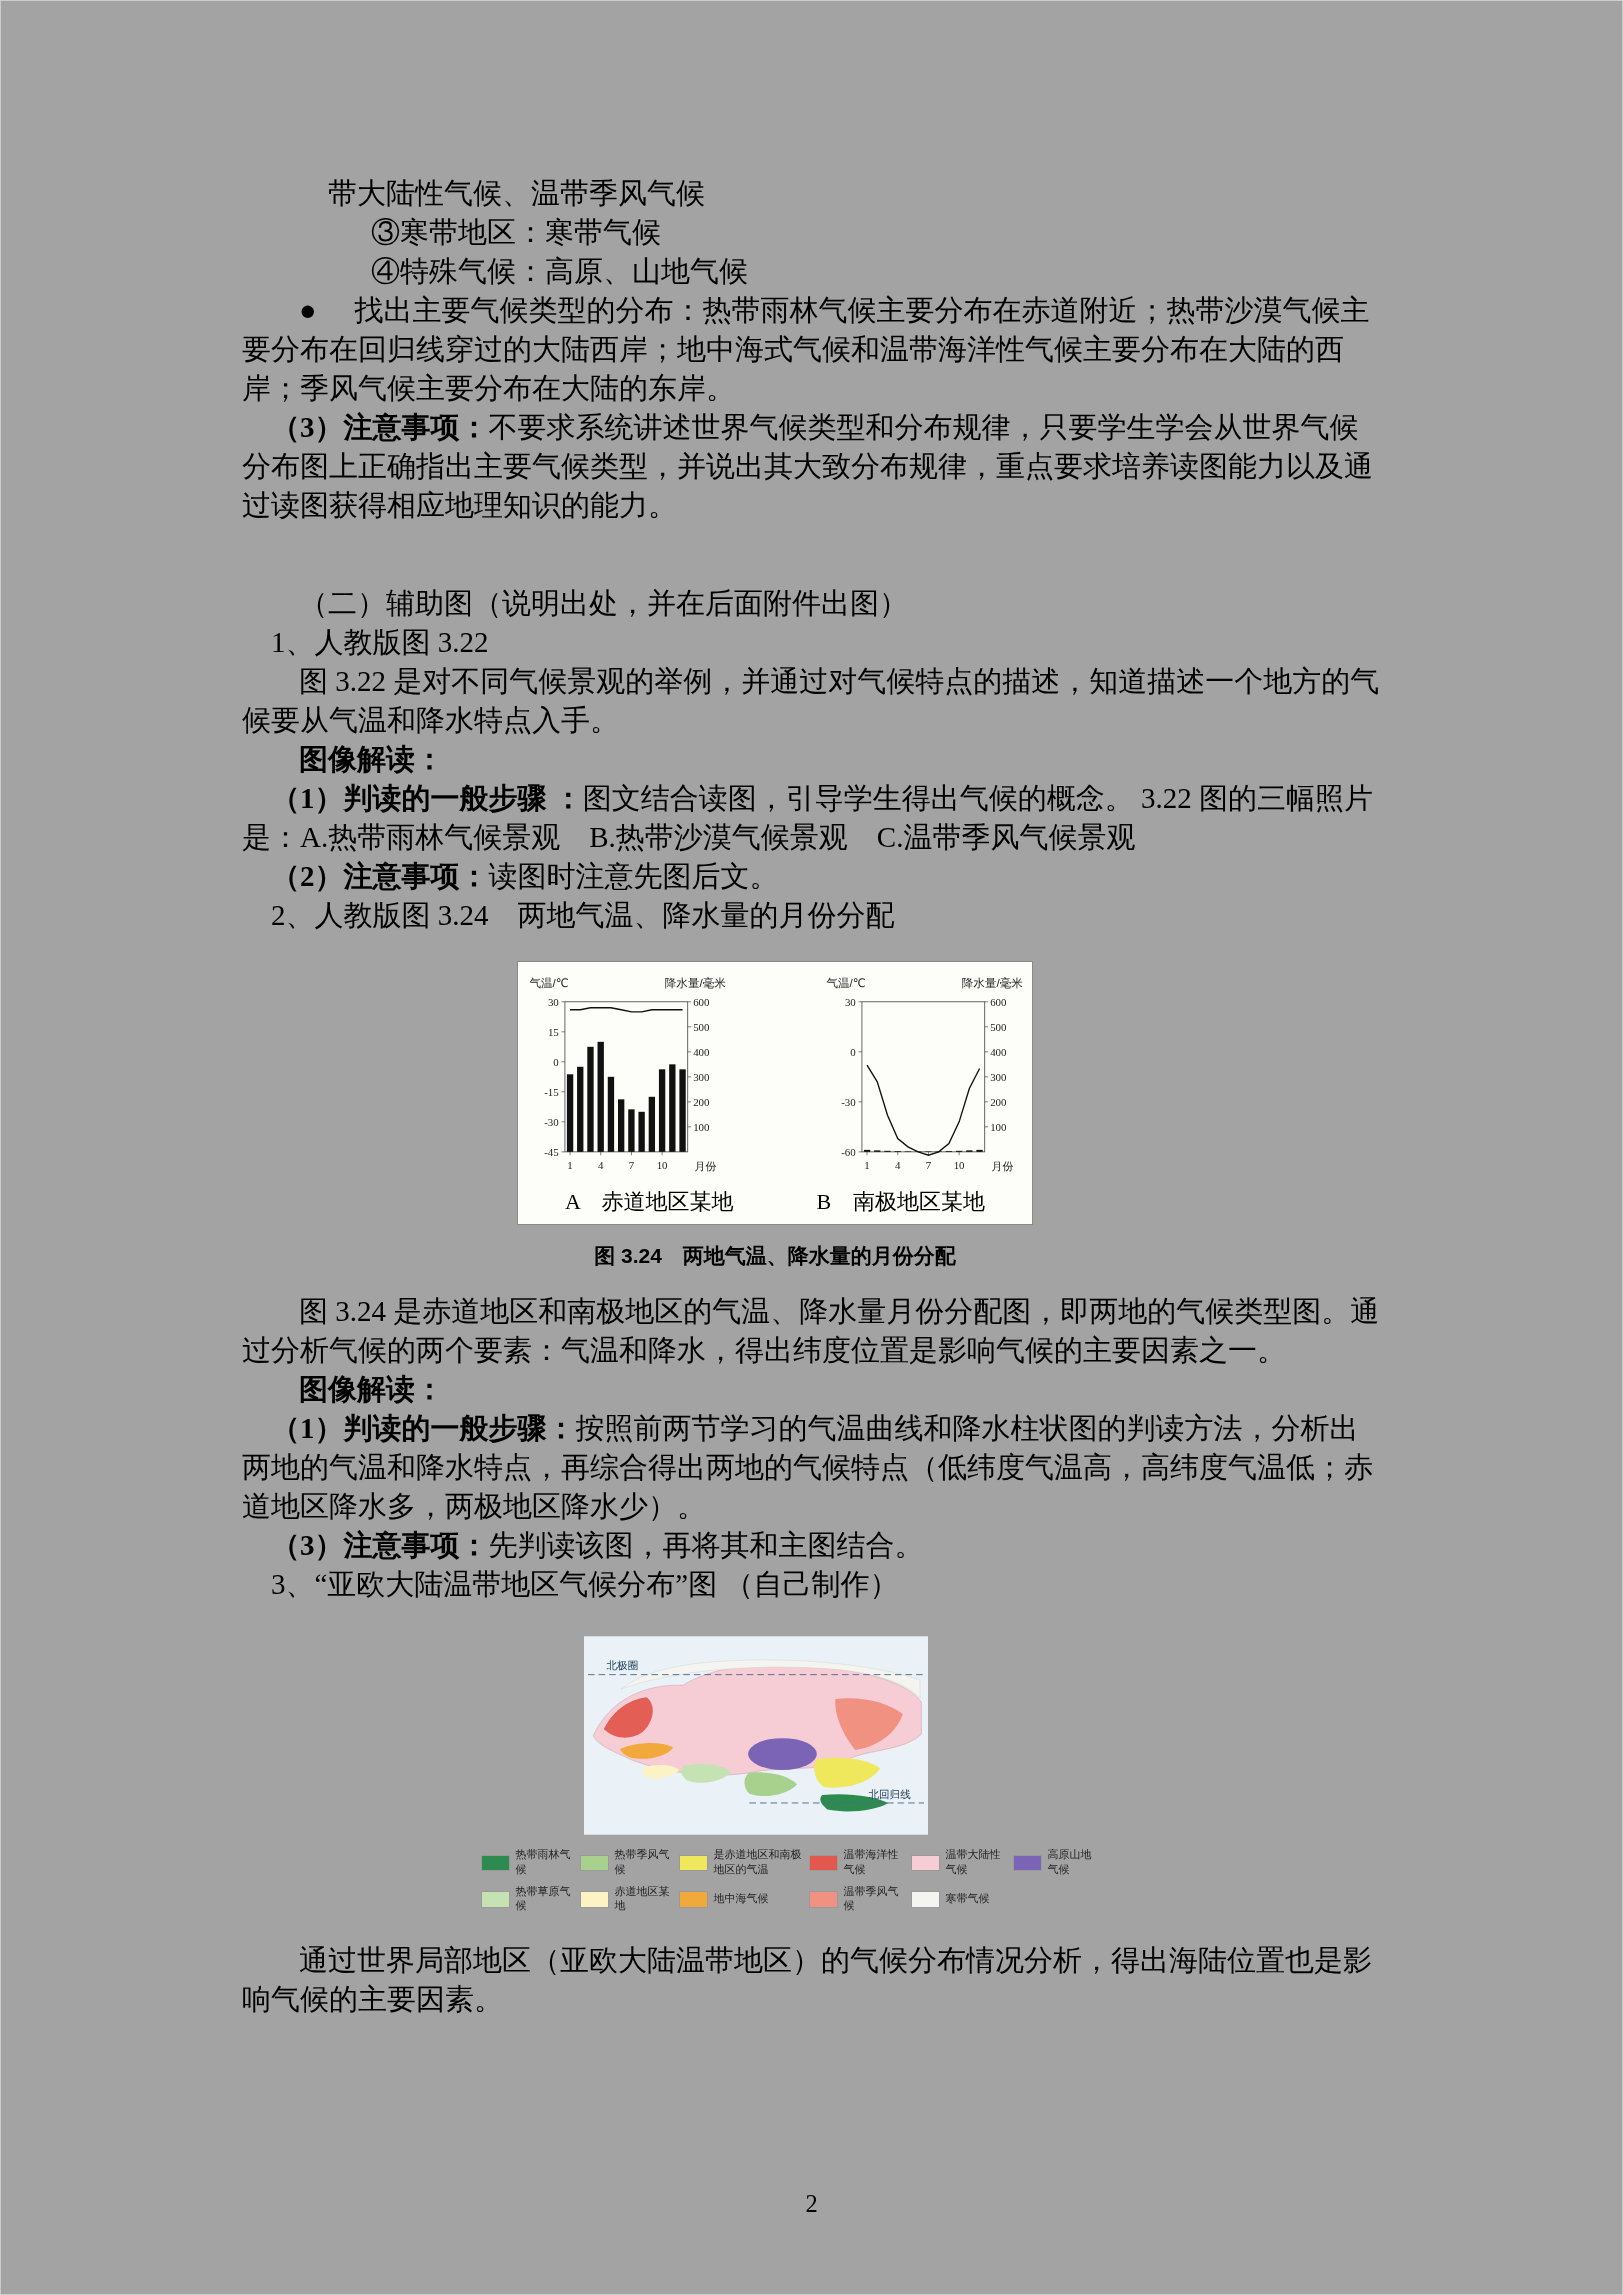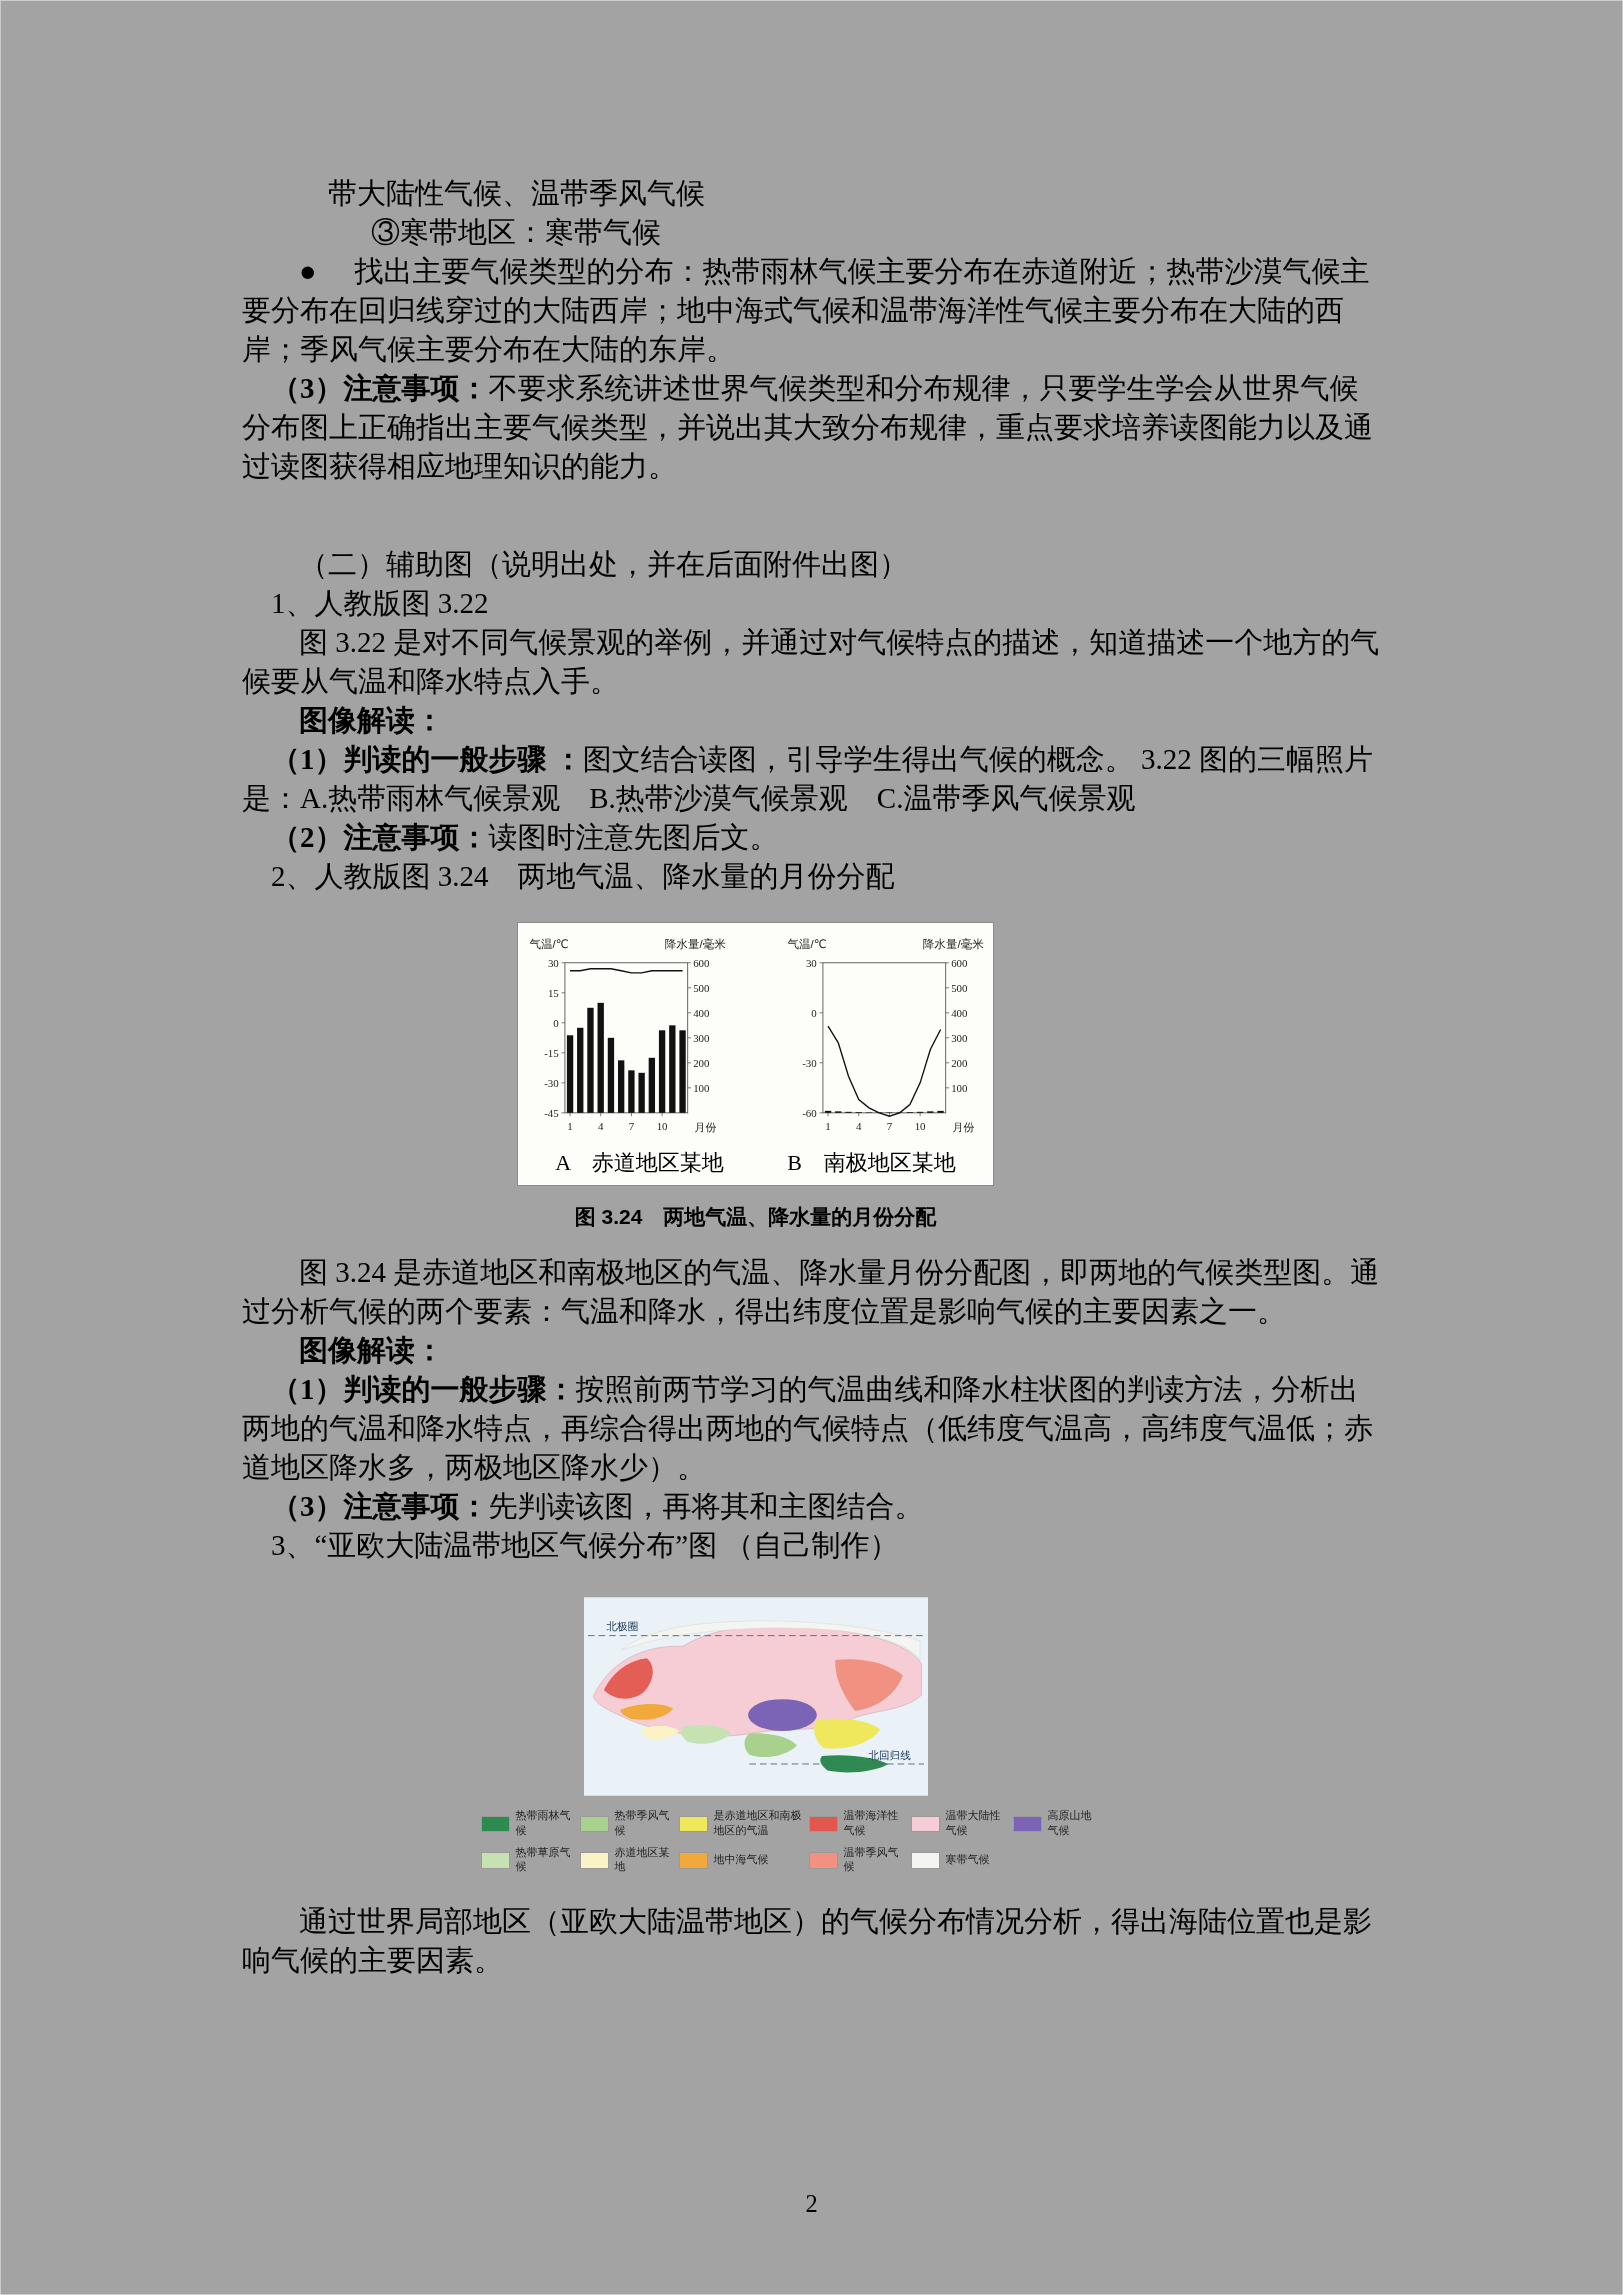--- a/index.html
+++ b/index.html
@@ -19,21 +19,21 @@
   p{margin:0;}
   .ind1{text-indent:29px;}
   .ind2{text-indent:57px;}
   .ind3{text-indent:86px;}
   .ind4{text-indent:129px;}
   .b{font-weight:700;}
   .spacer{height:59px;}
   .bullet-marker{margin-right:38px;}
 
   
-  .fig1{width:477px;margin:26px 0 17.7px 275px;}
+  .fig1{width:516px;margin:26px 0 17.7px 275px;}
   .fig1-box{
     border:1.4px solid #8a8a8a;background:#fdfdfa;
     padding:6.8px 5.5px 4.1px;display:flex;flex-direction:column;
   }
   .chartpair{display:flex;justify-content:space-between;}
   .chartpair svg{width:206px;height:217px;display:block;}
   .fig1-labels{display:flex;font-size:22px;line-height:27px;margin:2.7px 0 4.1px;}
   .fig1-labels span{flex:1;text-align:center;}
   .fig1 figcaption{
     text-align:center;font-weight:700;font-size:21px;margin-top:11px;
@@ -61,20 +61,21 @@
   }
 </style>
 </head>
 <body>
 
 <div class="page">
   <div class="content">
 
     <p class="ind3">带大陆性气候、温带季风气候</p>
     <p class="ind4">③寒带地区：寒带气候</p>
+    <p class="ind4">④特殊气候：高原、山地气候</p>
 
     <p class="ind2"><span class="bullet-marker">●</span><span>找出主要气候类型的分布：热带雨林气候主要分布在赤道附近；热带沙漠气候主要分布在回归线穿过的大陆西岸；地中海式气候和温带海洋性气候主要分布在大陆的西岸；季风气候主要分布在大陆的东岸。</span></p>
 
     <p class="ind1"><span class="b">（3）注意事项：</span><span>不要求系统讲述世界气候类型和分布规律，只要学生学会从世界气候分布图上正确指出主要气候类型，并说出其大致分布规律，重点要求培养读图能力以及通过读图获得相应地理知识的能力。</span></p>
 
     <div class="spacer"></div>
 
     <p class="ind2">（二）辅助图（说明出处，并在后面附件出图）</p>
     <p class="ind1">1、人教版图 3.22</p>
     <p class="ind2">图 3.22 是对不同气候景观的举例，并通过对气候特点的描述，知道描述一个地方的气候要从气温和降水特点入手。</p>

